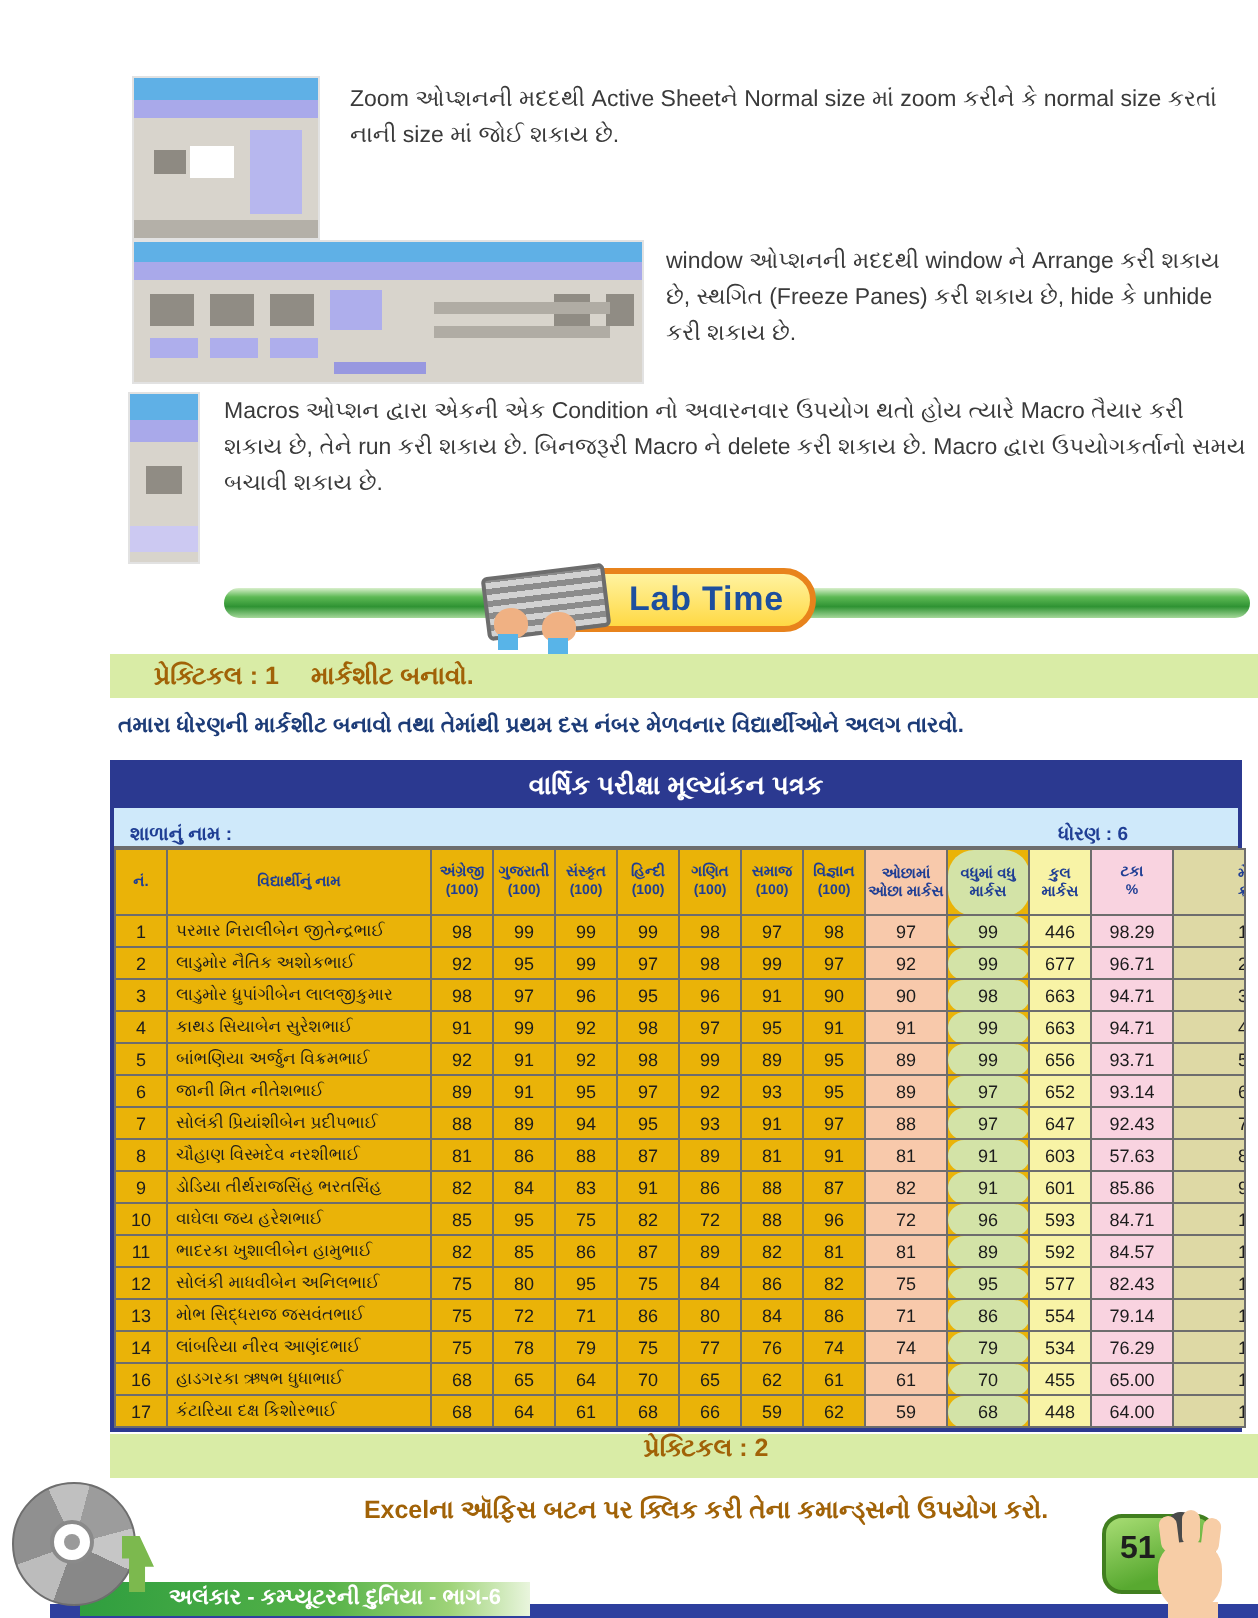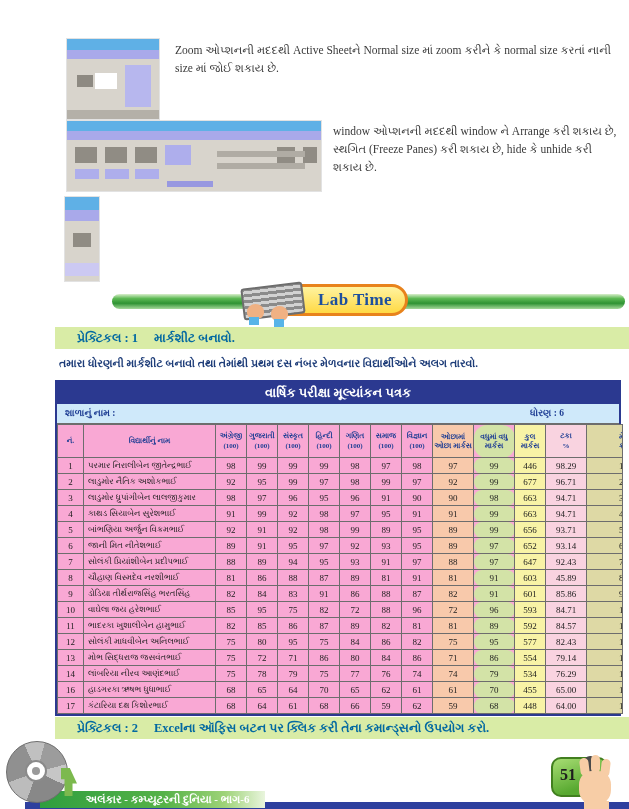--- a/index.html
+++ b/index.html
@@ -1,17 +1,17 @@
 <!DOCTYPE html>
 <html><head>
 <meta charset="utf-8">
 <style>
   html,body{margin:0;padding:0;background:#ffffff;}
   .page{position:relative;width:629px;height:809px;background:#ffffff;overflow:hidden;
-        font-family:Liberation Serif, serif;}
+        font-family:Liberation Sans, sans-serif;}
 
   
   .desc{position:absolute;font-size:11.5px;color:#3a3a3a;line-height:1.55;text-align:left;}
   #sec1-text{left:175px;top:42px;width:442px;}
   #sec2-text{left:333px;top:123px;width:290px;}
   #sec3-text{left:112px;top:198px;width:512px;}
 
   
   .shot{position:absolute;background-color:#d8d4cc;background-repeat:no-repeat;border:1px solid #e2e2e2;}
   #shot1{left:66px;top:38px;width:92px;height:80px;
@@ -57,32 +57,32 @@
   .kbd .hnd{position:absolute;width:17px;height:15px;background:#f0b183;border-radius:50% 50% 40% 40%;}
   .kbd .h1{left:10px;top:22px;}
   .kbd .h2{left:34px;top:24px;}
   .kbd .cuff{position:absolute;width:10px;height:8px;background:#58b4e8;}
   .kbd .c1{left:12px;top:35px;}
   .kbd .c2{left:37px;top:37px;}
 
   
   .pbar{position:absolute;left:55px;width:574px;height:22px;background:#d9eca6;
     display:flex;align-items:center;gap:16px;padding-left:22px;box-sizing:border-box;}
-  .pbar span{font-weight:bold;font-size:12.5px;color:#0369a1;white-space:nowrap;}
+  .pbar span{font-weight:bold;font-size:12.5px;color:#a16207;white-space:nowrap;}
   #p1{top:327px;}
-  #p2{top:717px;}
+  #p2{top:717px;flex-direction:column;}
 
   .instruction{position:absolute;left:59px;top:357px;width:568px;font-size:11px;color:#1d3c78;font-weight:bold;}
 
   
   .marksheet{position:absolute;left:55px;top:380px;width:566px;border:2px solid #2b3990;
-    box-sizing:border-box;background:#f9a8d4;}
+    box-sizing:border-box;background:#eab308;}
   .ms-title{background:#2b3990;color:#ffffff;font-weight:bold;text-align:center;
     font-size:13px;height:22px;line-height:22px;}
-  .ms-school{background:#cfe9fa;height:19px;display:flex;align-items:center;justify-content:space-between;
+  .ms-school{background:#cfe9fa;height:19px;display:flex;align-items:flex-end;justify-content:space-between;
     padding:0 55px 0 8px;font-size:9.5px;font-weight:bold;color:#1f3e94;border-bottom:1px solid #6d6d6d;}
   #ms-table{width:100%;border-collapse:collapse;table-layout:fixed;}
   #ms-table th,#ms-table td{border:1px solid #6d6d6d;text-align:center;overflow:hidden;}
   #ms-table th{font-size:7.5px;color:#1f3e94;font-weight:bold;height:32px;line-height:1.25;padding:0 1px;}
   #ms-table td{font-size:9px;color:#1c1c1c;height:15px;padding:0 1px;white-space:nowrap;}
   #ms-table td.c-name{text-align:left;padding-left:4px;font-size:8.5px;}
   #ms-table .sub{font-size:7px;}
   col.c-no{width:26px;} col.c-name{width:132px;} col.c-sub{width:31px;}
   col.c-min{width:41px;} col.c-max{width:41px;} col.c-tot{width:31px;}
   col.c-pct{width:41px;} col.c-rank{width:36px;}
@@ -122,20 +122,21 @@
 
 <div class="page">
 
   <div id="shot1" class="shot"></div>
   <div id="sec1-text" class="desc">Zoom ઓપ્શનની મદદથી Active Sheetને Normal size માં zoom કરીને કે normal size કરતાં નાની size માં જોઈ શકાય છે.</div>
 
   <div id="shot2" class="shot"></div>
   <div id="sec2-text" class="desc">window ઓપ્શનની મદદથી window ને Arrange કરી શકાય છે, સ્થગિત (Freeze Panes) કરી શકાય છે, hide કે unhide કરી શકાય છે.</div>
 
   <div id="shot3" class="shot"></div>
+  <div id="sec3-text" class="desc">Macros ઓપ્શન દ્વારા એકની એક Condition નો અવારનવાર ઉપયોગ થતો હોય ત્યારે Macro તૈયાર કરી શકાય છે, તેને run કરી શકાય છે. બિનજરૂરી Macro ને delete  કરી શકાય છે. Macro દ્વારા ઉપયોગકર્તાનો સમય બચાવી શકાય છે.</div>
 
   <div class="lab-bar"></div>
   <div class="lab-pill">
     <span>Lab Time</span>
   </div>
   <div class="kbd">
     <div class="kbd-body"></div>
     <div class="hnd h1"></div>
     <div class="hnd h2"></div>
     <div class="cuff c1"></div>
@@ -309,21 +310,21 @@
             <td class="c-sub">81</td>
             <td class="c-sub">86</td>
             <td class="c-sub">88</td>
             <td class="c-sub">87</td>
             <td class="c-sub">89</td>
             <td class="c-sub">81</td>
             <td class="c-sub">91</td>
             <td class="c-min">81</td>
             <td class="c-max">91</td>
             <td class="c-tot">603</td>
-            <td class="c-pct">45.89</td>
+            <td class="c-pct">57.63</td>
             <td class="c-rank">8</td>
           </tr>
           <tr>
             <td class="c-no">9</td>
             <td class="c-name">ડોડિયા તીર્થરાજસિંહ ભરતસિંહ</td>
             <td class="c-sub">82</td>
             <td class="c-sub">84</td>
             <td class="c-sub">83</td>
             <td class="c-sub">91</td>
             <td class="c-sub">86</td>

